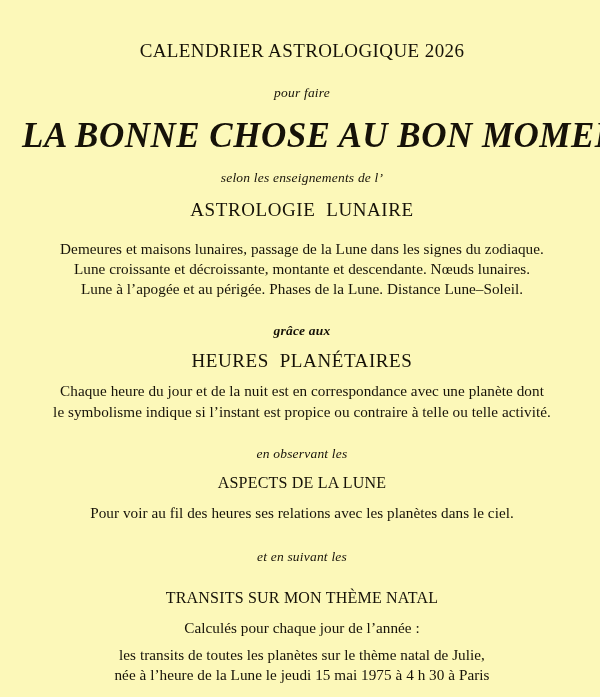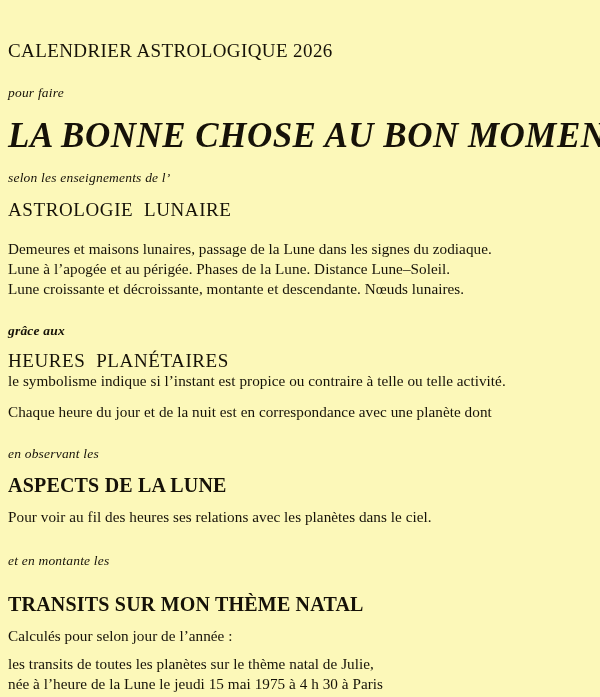--- a/index.html
+++ b/index.html
@@ -12,22 +12,22 @@
     height: 697px;
     background: #fcf8b9;
     font-family: "Liberation Serif", "DejaVu Serif", serif;
     color: #161208;
     overflow: hidden;
   }
   .page {
     width: 600px;
     height: 697px;
     box-sizing: border-box;
-    padding: 41px 18px 0 8px;
-    text-align: left;
+    padding: 41px 18px 0 22px;
+    text-align: center;
     background: #fcf8b9;
   }
 
   
   .masthead-title {
     font-size: 19px;
     letter-spacing: 0.4px;
     line-height: 1.1;
     margin: 0;
     font-weight: 400;
@@ -52,23 +52,22 @@
   
   .section-heading {
     font-size: 19px;
     font-weight: 400;
     letter-spacing: 0.6px;
     line-height: 1.12;
     margin: 0;
     white-space: pre;
   }
   .section-heading.tight {
-    font-size: 20px;
+    font-size: 16px;
     letter-spacing: 0.2px;
-    font-weight: bold;
   }
   .body-line {
     font-size: 15.2px;
     line-height: 1.33;
     margin: 0;
     letter-spacing: 0.05px;
     white-space: nowrap;
   }
 
   
@@ -96,38 +95,38 @@
   <h1 class="masthead-title">CALENDRIER ASTROLOGIQUE 2026</h1>
 
   <p class="connector sp-pour">pour faire</p>
 
   <h2 class="hero-title sp-hero">LA BONNE CHOSE AU BON MOMENT</h2>
 
   <section>
     <p class="connector sp-selon">selon les enseignements de l’</p>
     <h3 class="section-heading sp-astro">ASTROLOGIE  LUNAIRE</h3>
     <p class="body-line sp-astro-body">Demeures et maisons lunaires, passage de la Lune dans les signes du zodiaque.</p>
+    <p class="body-line">Lune croissante et décroissante, montante et descendante. Nœuds lunaires.</p>
     <p class="body-line">Lune à l’apogée et au périgée. Phases de la Lune. Distance Lune–Soleil.</p>
-    <p class="body-line">Lune croissante et décroissante, montante et descendante. Nœuds lunaires.</p>
   </section>
 
   <section>
     <p class="connector sp-grace">grâce aux</p>
     <h3 class="section-heading sp-heures">HEURES  PLANÉTAIRES</h3>
+    <p class="body-line sp-heures-b">Chaque heure du jour et de la nuit est en correspondance avec une planète dont</p>
     <p class="body-line">le symbolisme indique si l’instant est propice ou contraire à telle ou telle activité.</p>
-    <p class="body-line sp-heures-b">Chaque heure du jour et de la nuit est en correspondance avec une planète dont</p>
   </section>
 
   <section>
     <p class="connector sp-obs">en observant les</p>
     <h3 class="section-heading tight sp-aspects">ASPECTS DE LA LUNE</h3>
     <p class="body-line sp-aspects-b">Pour voir au fil des heures ses relations avec les planètes dans le ciel.</p>
   </section>
 
   <section>
-    <p class="connector sp-suivant">et en montante les</p>
+    <p class="connector sp-suivant">et en suivant les</p>
     <h3 class="section-heading tight sp-transits">TRANSITS SUR MON THÈME NATAL</h3>
-    <p class="body-line sp-transits-b">Calculés pour selon jour de l’année :</p>
+    <p class="body-line sp-transits-b">Calculés pour chaque jour de l’année :</p>
     <p class="body-line sp-transits-c">les transits de toutes les planètes sur le thème natal de Julie,</p>
     <p class="body-line">née à l’heure de la Lune le jeudi 15 mai 1975 à 4 h 30 à Paris</p>
   </section>
 
 </div>
 
 </body></html>

